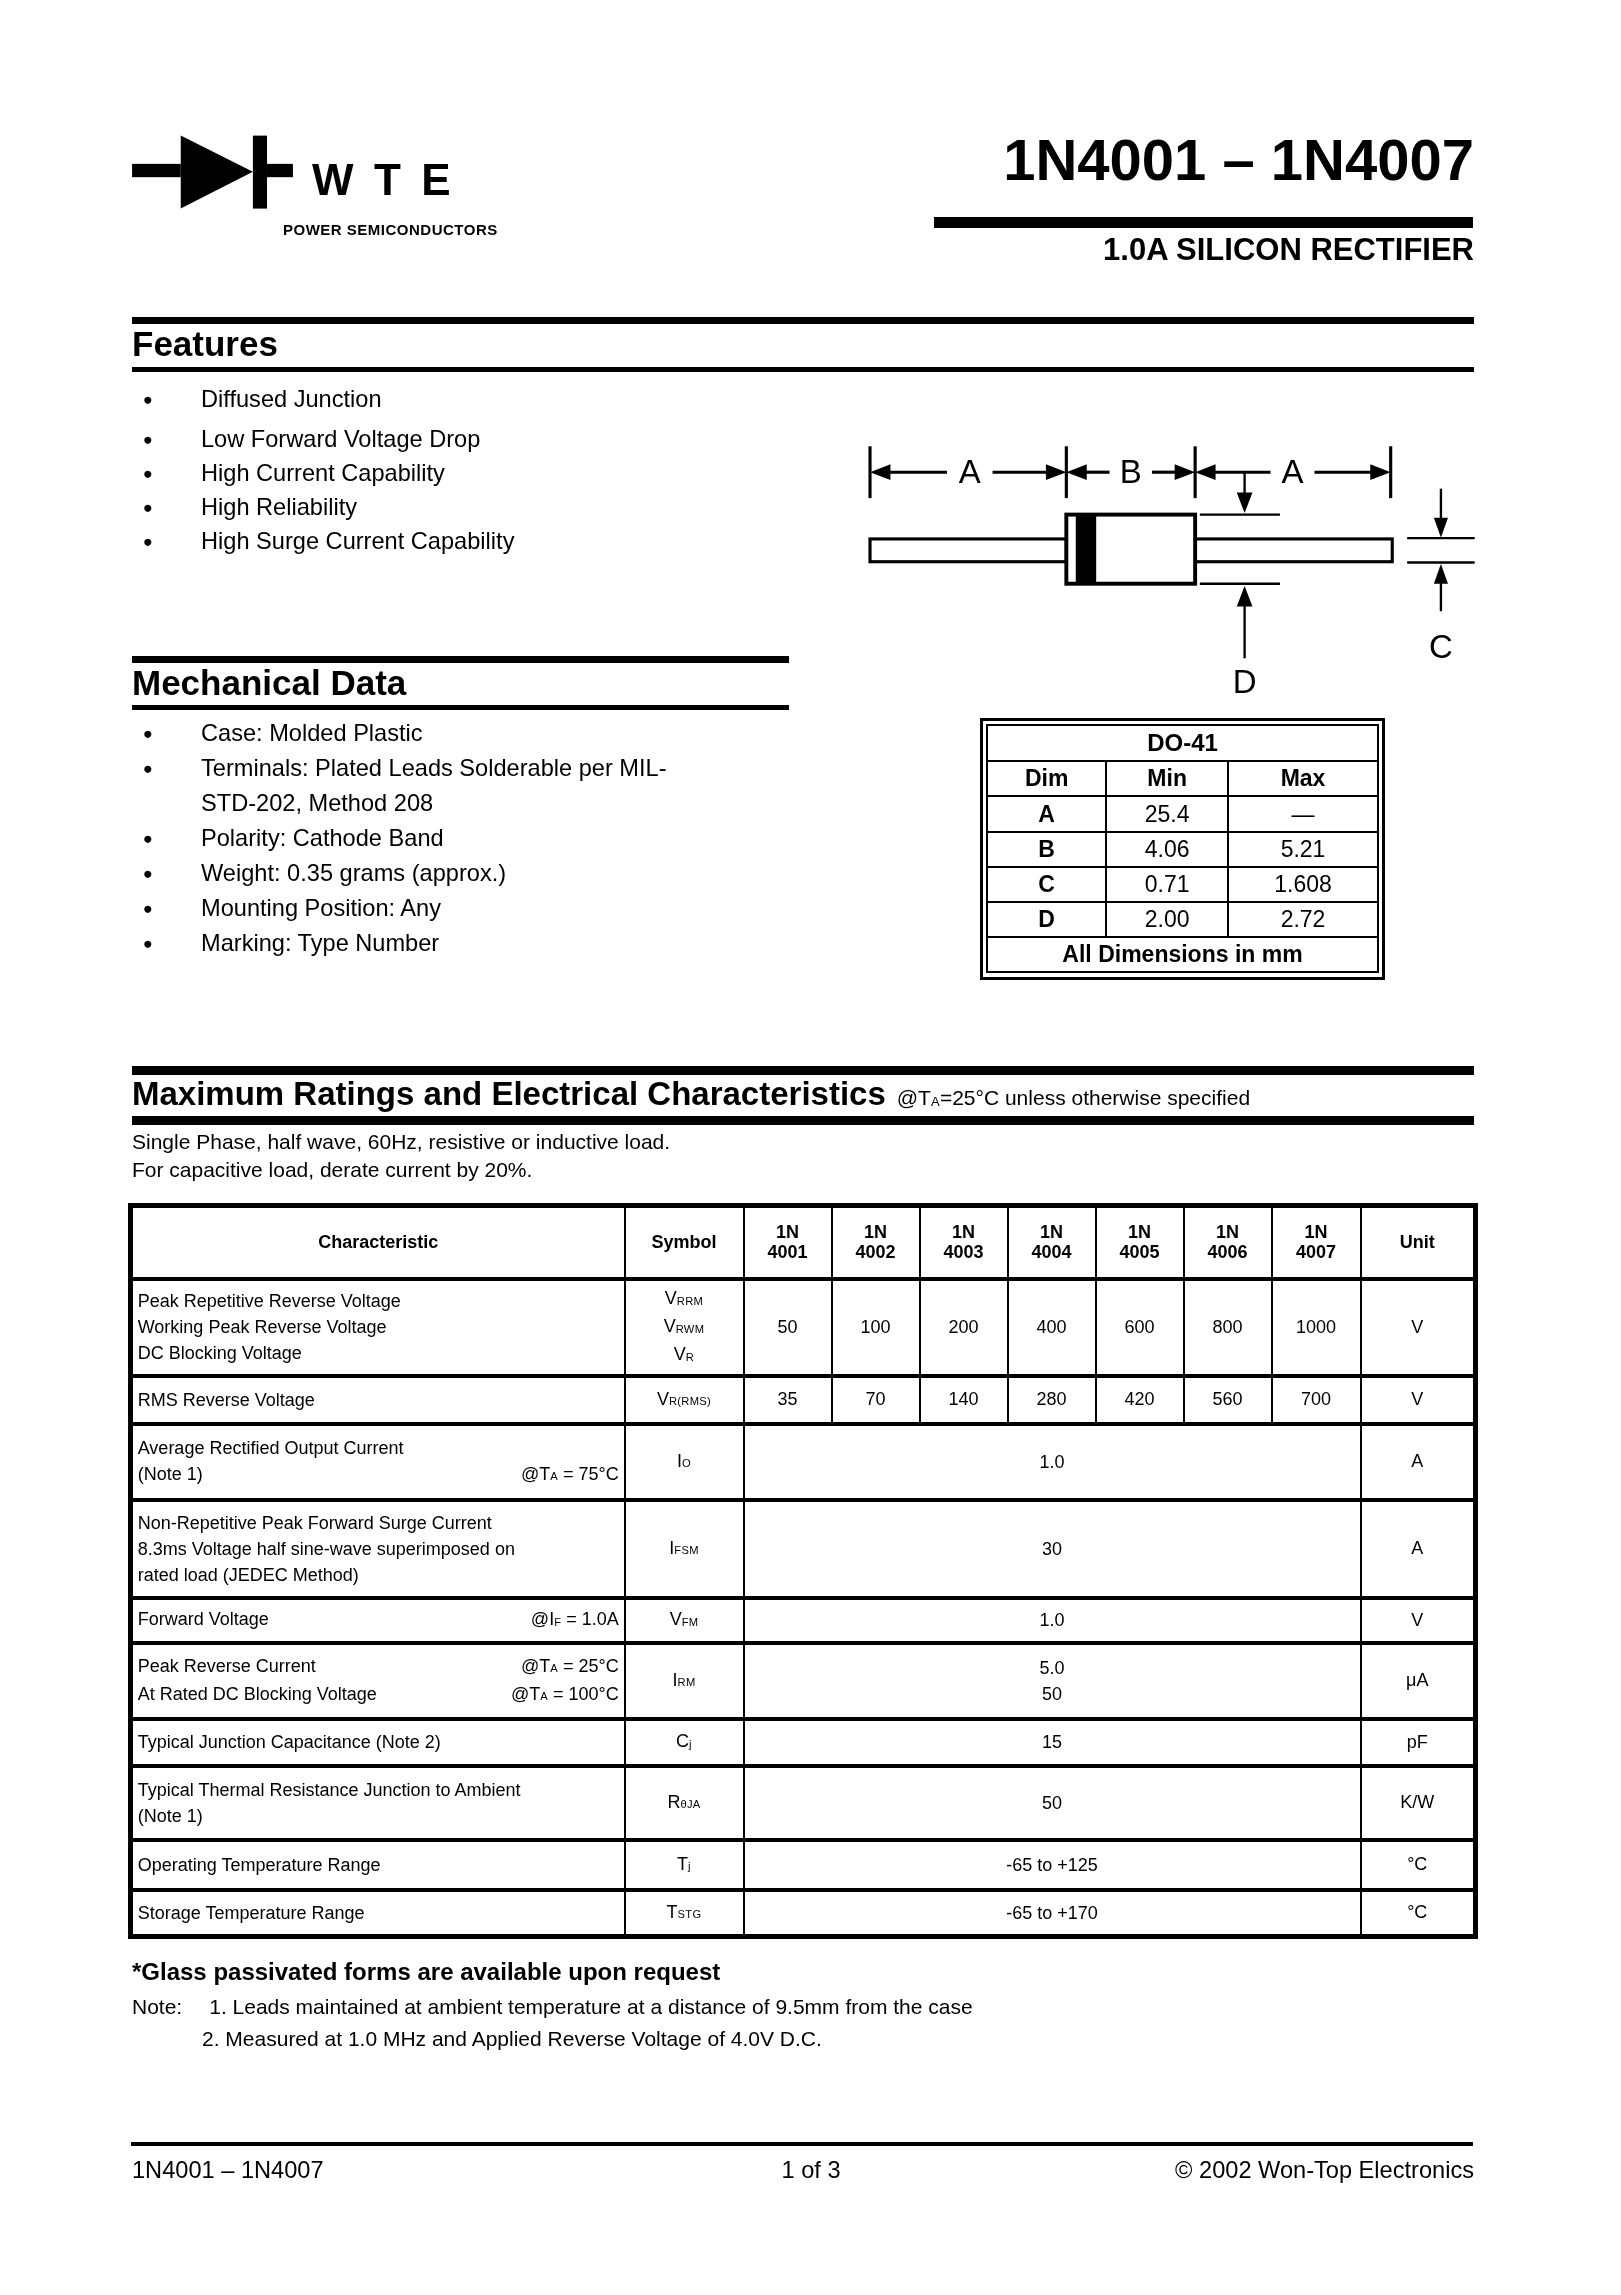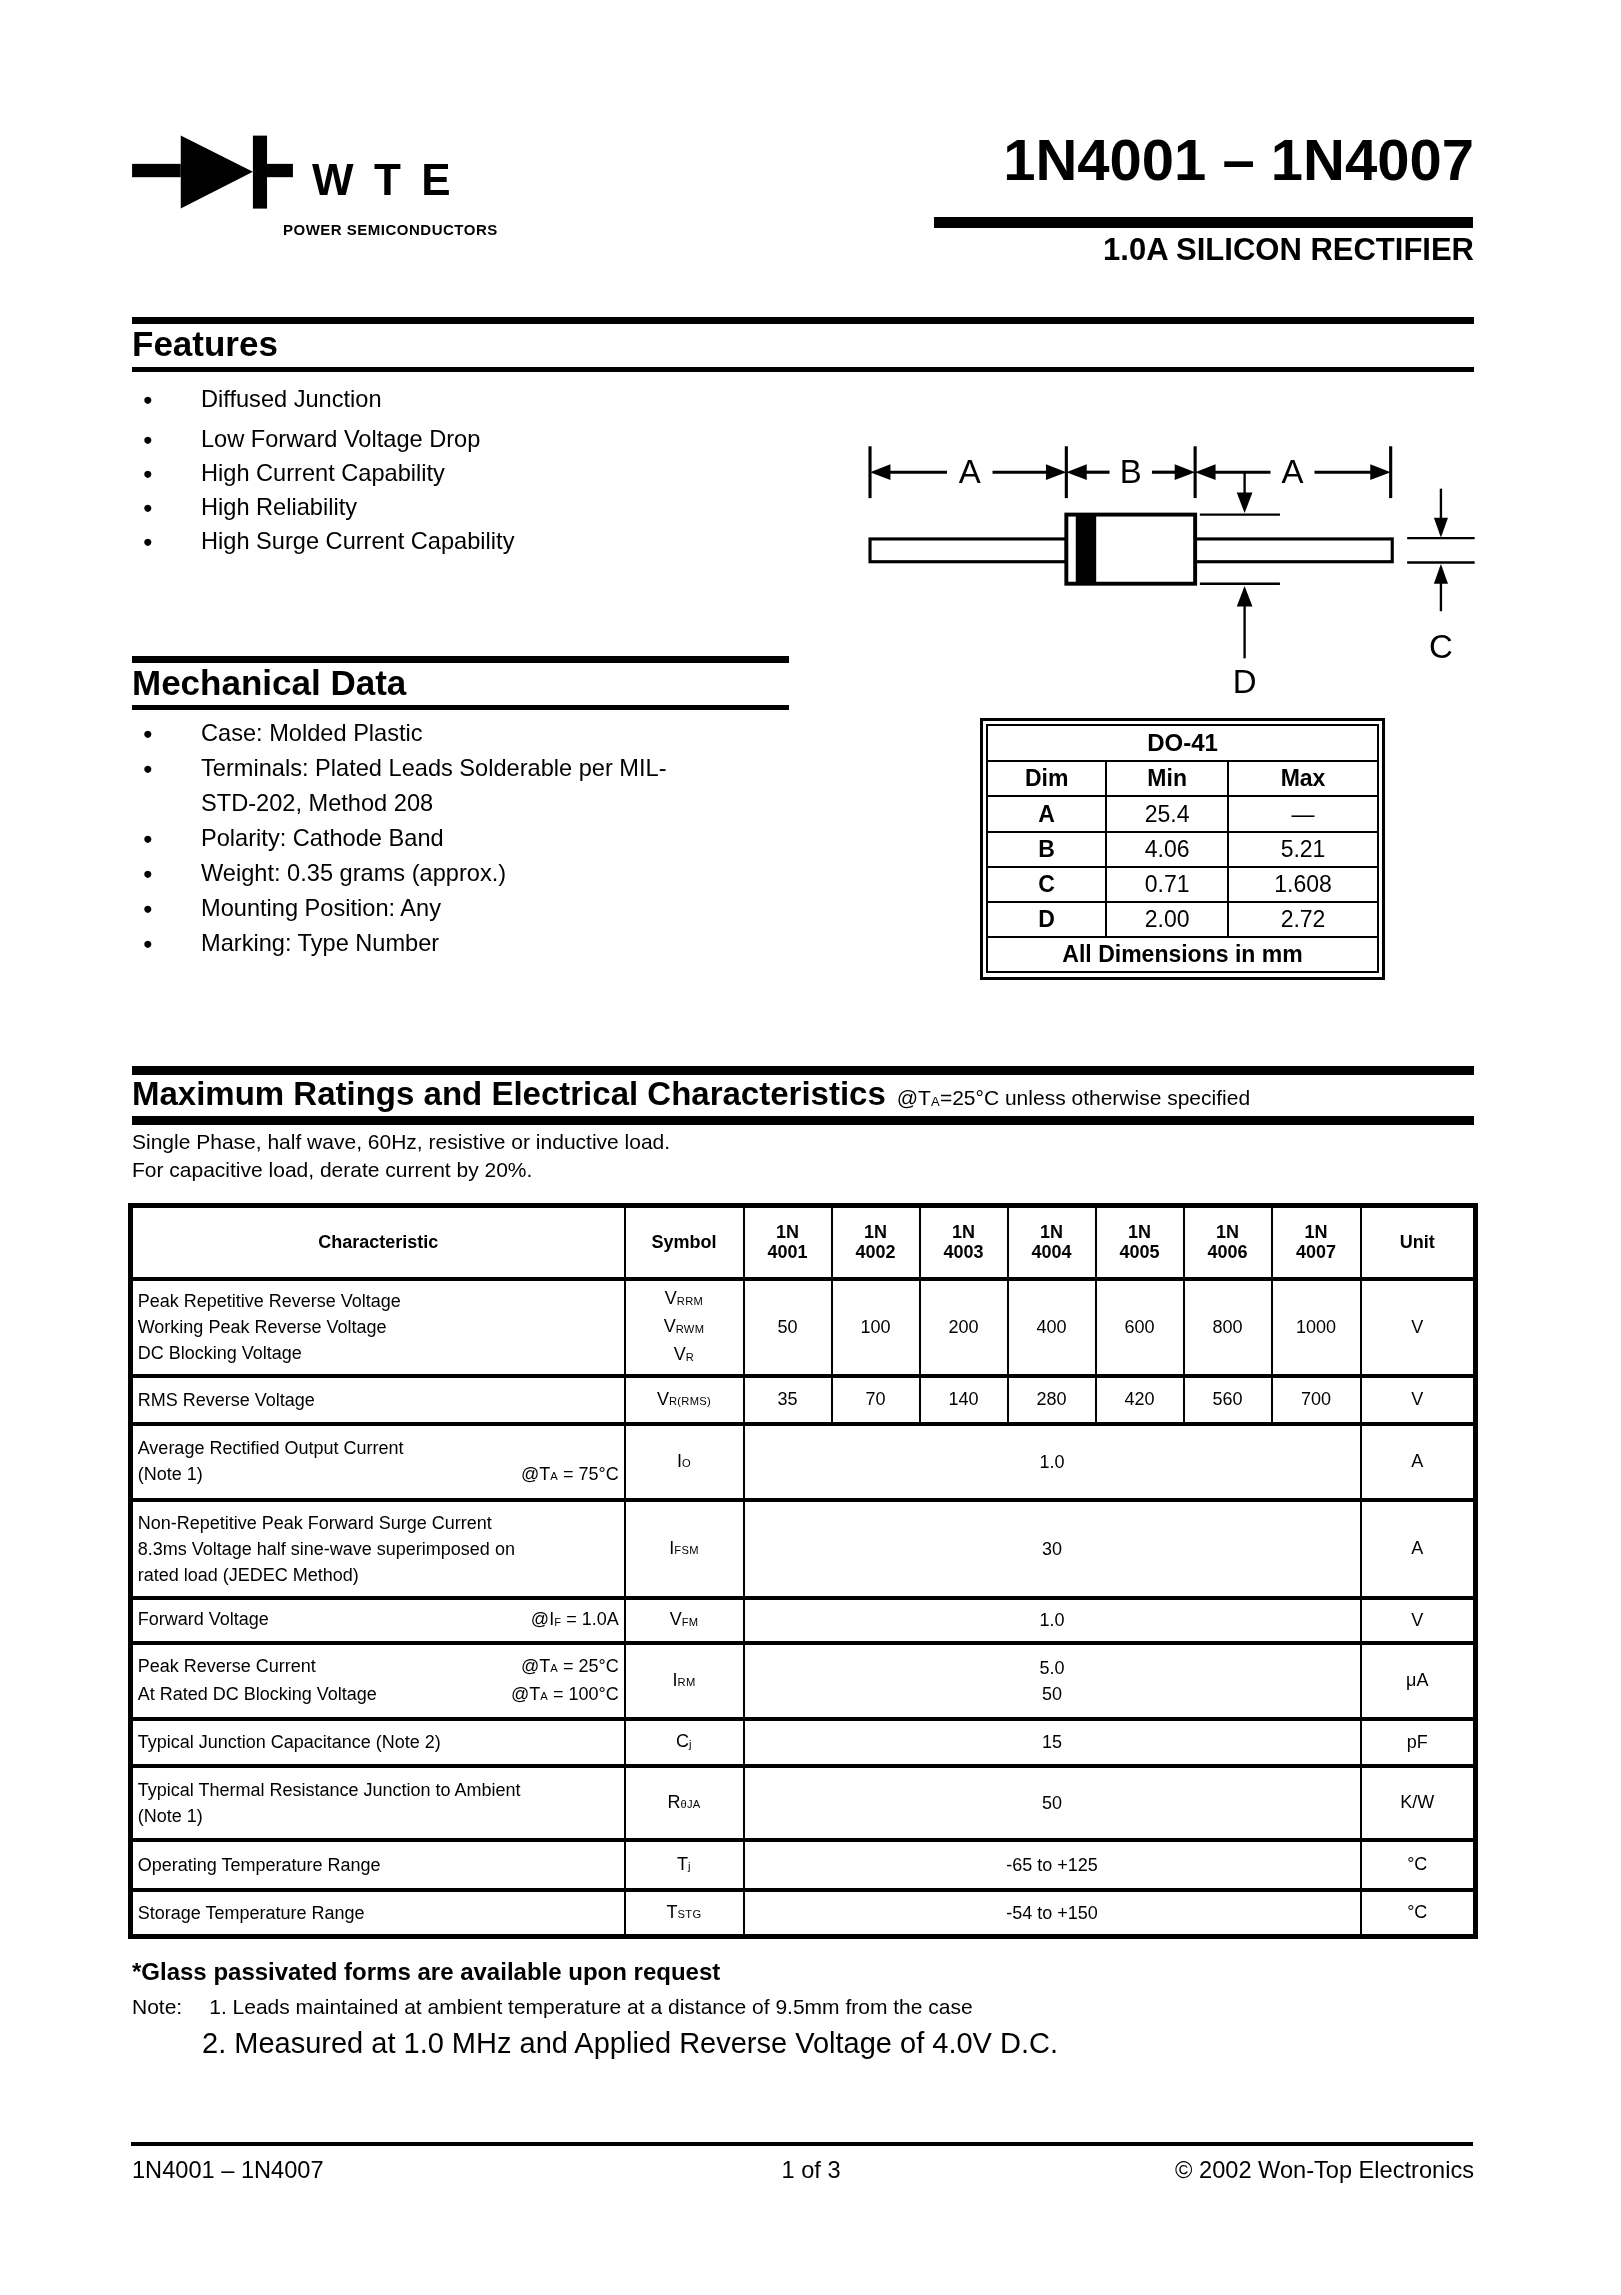--- a/index.html
+++ b/index.html
@@ -64,21 +64,21 @@
   th.devcol { white-space:pre-line; line-height:1.15; }
   td.c-char { text-align:left; padding-left:10.2px; padding-right:7px; }
   .cl { display:flex; justify-content:space-between; line-height:26px; white-space:nowrap; }
   .span-val, .sym { line-height:26px; }
   sub { font-size:0.62em; vertical-align:baseline; position:relative; top:0.05em; letter-spacing:0.3px; }
 
   
   #glass-note { left:132px; top:1958px; font-size:24px; font-weight:bold; }
   #note-line1 { left:132px; top:1995px; font-size:21px; }
   #note-line1 .nlabel { margin-right:27px; }
-  #note-line2 { left:202px; top:2027px; font-size:29px; }
+  #note-line2 { left:202px; top:2027px; font-size:21px; }
 
   
   #footer-rule { left:131px; top:2142px; width:1342px; height:3.9px; }
   .fttxt { top:2157px; font-size:23.6px; }
   #footer-left { left:132px; }
   #footer-center { left:0; width:1622px; text-align:center; }
   #footer-right { right:148px; }
 </style>
 </head>
 <body>
@@ -423,21 +423,21 @@
         <tr style="height: 47px;">
           <td class="c-char">
             <div class="cl">
               <span>Storage Temperature Range</span>
             </div>
           </td>
           <td>
             <div class="sym">T<sub>STG</sub></div>
           </td>
           <td colspan="7">
-            <div class="span-val">-54 to +150</div>
+            <div class="span-val">-65 to +170</div>
           </td>
           <td>°C</td>
         </tr>
       </tbody>
   </table>
 
   <div id="glass-note" class="abs">*Glass passivated forms are available upon request</div>
   <div id="note-line1" class="abs">
     <span class="nlabel">Note:</span><span>1. Leads maintained at ambient temperature at a distance of 9.5mm from the case</span>
   </div>

